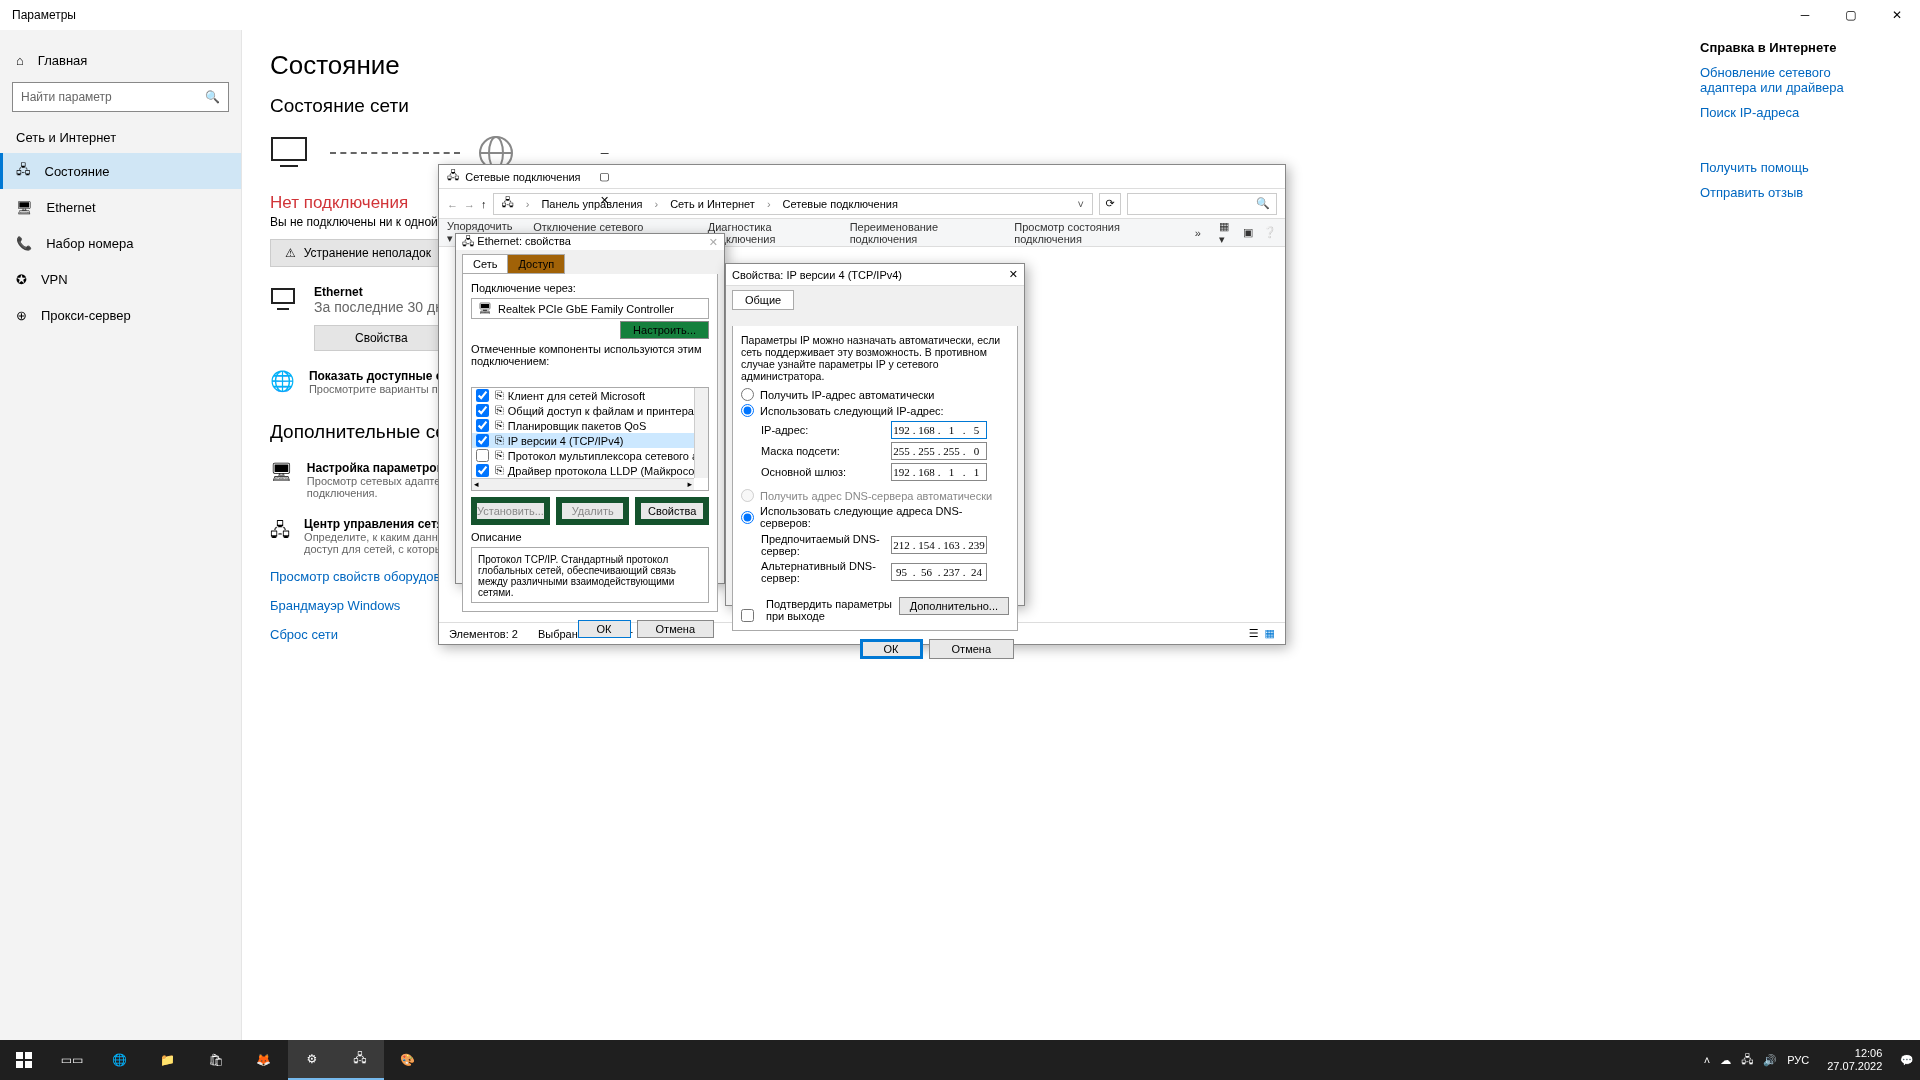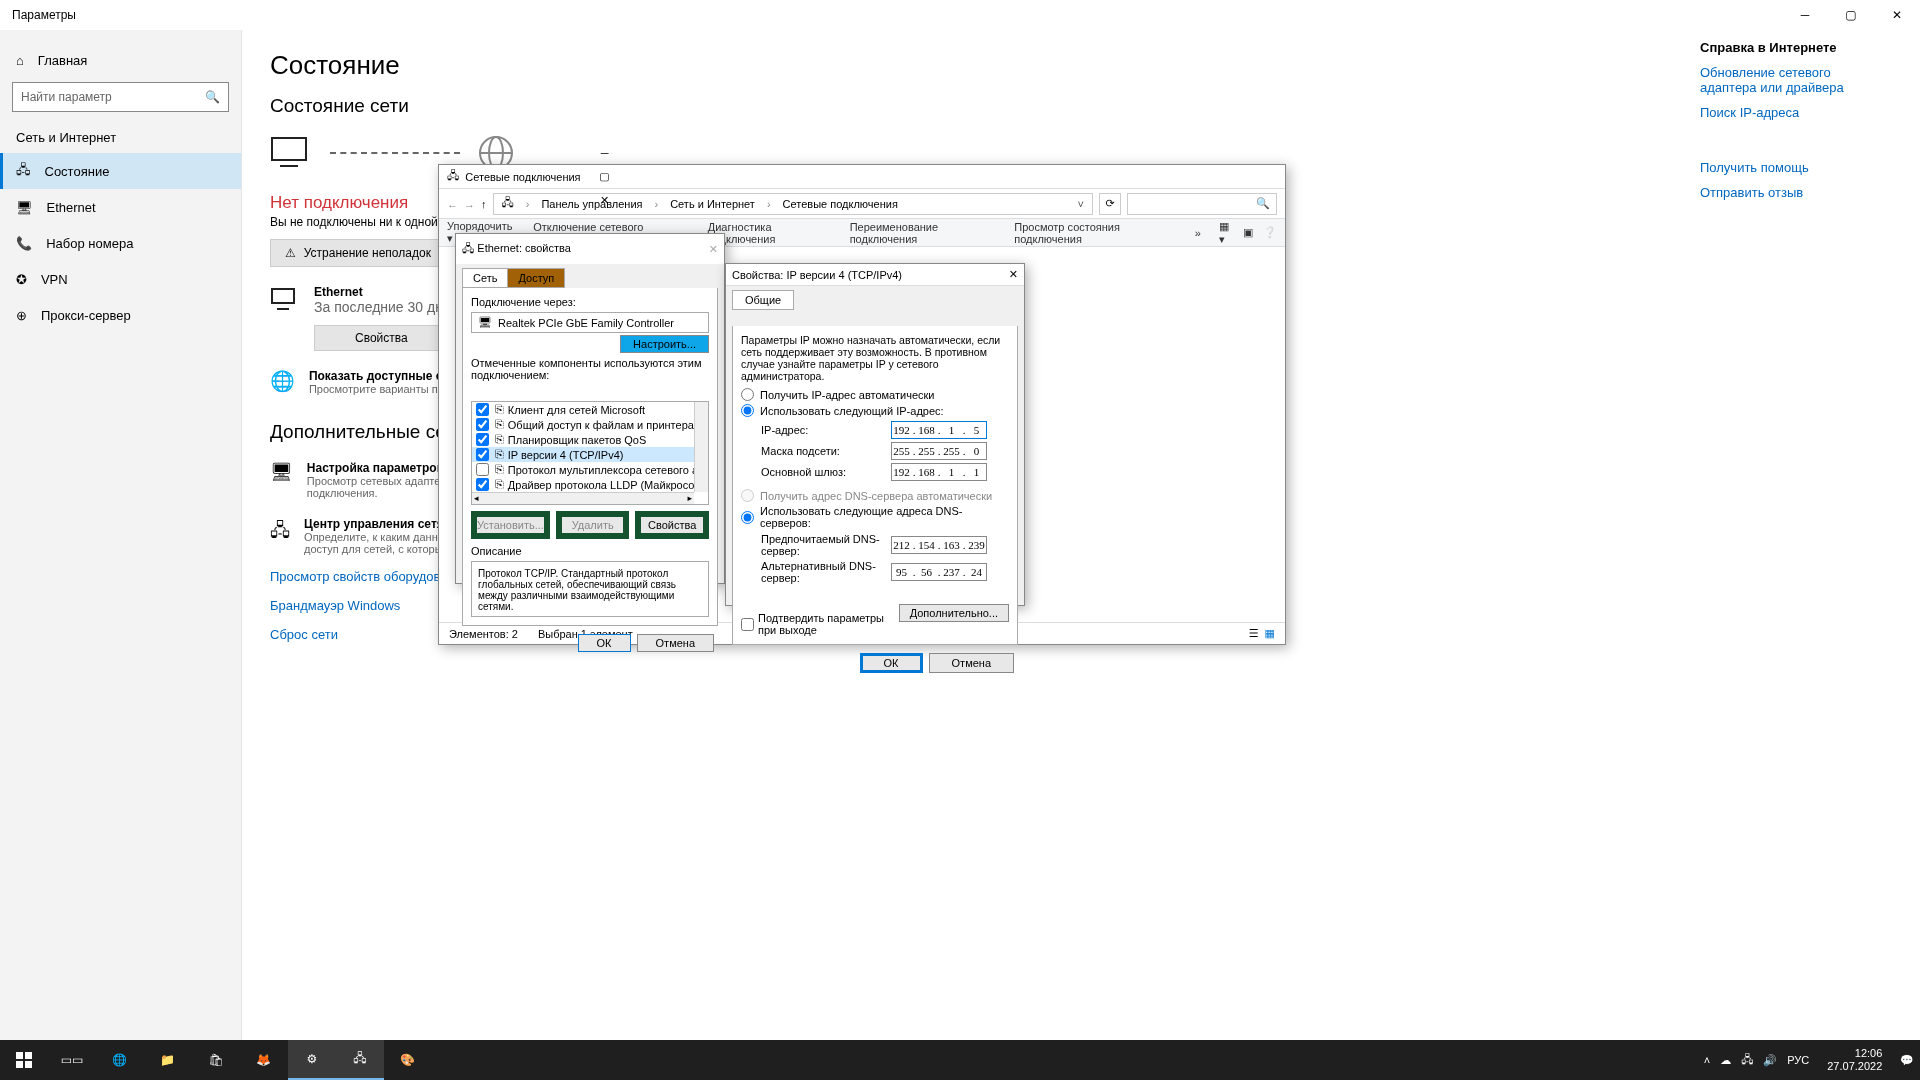--- a/index.html
+++ b/index.html
@@ -41,27 +41,27 @@
 .bcrumb .sep{color:#888}
 .refresh{width:22px;height:22px;border:1px solid #ccc;display:flex;align-items:center;justify-content:center}
 .searchbox{width:150px;height:22px;border:1px solid #ccc;display:flex;align-items:center;justify-content:flex-end;padding:0 6px}
 .nc-toolbar{height:28px;background:#f5f6f7;border-bottom:1px solid #ddd;display:flex;align-items:center;padding:0 8px;gap:18px;font-size:11px;color:#333}
 .nc-toolbar .r{margin-left:auto;display:flex;gap:10px;align-items:center}
 .nc-status{position:absolute;bottom:0;left:0;right:0;height:22px;border-top:1px solid #ddd;display:flex;align-items:center;padding:0 10px;gap:20px;font-size:11px}
 .nc-status .r{margin-left:auto;display:flex;gap:6px}
 
 
 .eth-win{left:455px;top:233px;width:270px;height:351px;background:#f0f0f0;border:1px solid #888}
-.eth-title{height:30px;background:#fff;display:flex;align-items:center;padding:0 6px;font-size:11px;justify-content:space-between}
+.eth-title{height:16px;background:#fff;display:flex;align-items:center;padding:0 6px;font-size:11px;justify-content:space-between}
 .eth-tabs{display:flex;padding:4px 6px 0;font-size:11px}
 .eth-tabs div{padding:3px 10px;border:1px solid #aaa;background:#fff;margin-right:-1px}
 .eth-tabs .inactive{background:#a16207;border-bottom:1px solid #aaa}
 .eth-body{background:#fff;margin:0 6px;border:1px solid #aaa;border-top:none;padding:8px 8px;font-size:11px}
 .adapter{border:1px solid #aaa;padding:3px 6px;display:flex;align-items:center;gap:6px;margin:4px 0 2px}
-.configbtn{float:right;border:1px solid #888;background:#0ea5e9;padding:2px 12px;font-size:11px}
+.configbtn{float:right;border:1px solid #888;background:#15803d;padding:2px 12px;font-size:11px}
 .complist{border:1px solid #aaa;height:104px;margin-top:20px;position:relative;overflow:hidden;font-size:11px}
 .complist .row{display:flex;align-items:center;gap:4px;padding:1px 4px;white-space:nowrap}
 .complist .row.sel{background:#cce8ff}
 .complist .sb{position:absolute;right:0;top:0;bottom:12px;width:14px;background:#f0f0f0;border-left:1px solid #ccc}
 .complist .sbh{position:absolute;right:14px;bottom:0;left:0;height:12px;background:#f0f0f0;border-top:1px solid #ccc;display:flex;justify-content:space-between;padding:0 2px;font-size:9px}
 .btnrow{display:flex;gap:6px;margin-top:6px}
 .btnrow button{flex:1;font-size:11px;padding:2px 0;border:6px solid #14532d;background:#e8e8e8}
 .btnrow button:disabled{color:#888}
 .desc{border:1px solid #aaa;margin-top:4px;padding:6px;font-size:10px;height:56px}
 .okrow{display:flex;justify-content:flex-end;gap:6px;padding:8px 10px}
@@ -78,21 +78,21 @@
 .radio{display:flex;align-items:center;gap:6px;margin:3px 0}
 .radio input{margin:0}
 .radio.disabled{color:#888}
 .ipgrid{margin:4px 0 8px 12px}
 .iprow{display:flex;align-items:center;margin:3px 8px}
 .iprow label{width:130px}
 .ipfield{border:1px solid #888;width:96px;height:18px;display:flex;align-items:center;font-family:Tahoma;font-size:11px;padding:0;background:#fff}
 .ipfield span{flex:1;text-align:center}
 .ipfield .dot{flex:0 0 auto;width:6px;text-align:center}
 .ipfield.focus{border:1px solid #0078d4}
-.chk{display:flex;align-items:center;gap:2px;margin-top:20px}
+.chk{display:flex;align-items:flex-end;gap:10px;margin-top:6px}
 .advbtn{float:right;border:1px solid #888;background:#e8e8e8;padding:2px 10px;font-size:11px;margin-top:-2px}
 .ip-okrow{display:flex;justify-content:flex-end;gap:6px;padding:8px 10px}
 .ip-okrow button{padding:2px 22px;font-size:11px;border:1px solid #888;background:#e8e8e8}
 .ip-okrow button.def{border:2px solid #0078d4;box-shadow:0 0 0 1px #0078d4 inset}
 
 
 .taskbar{position:absolute;bottom:0;left:0;right:0;height:40px;background:#1f1f1f;display:flex;align-items:center}
 .tbicon{width:48px;height:40px;display:flex;align-items:center;justify-content:center;color:#fff}
 .tbicon.active{background:#3a3a3a;border-bottom:2px solid #76b9ed}
 .tray{margin-left:auto;display:flex;align-items:center;color:#fff;font-size:11px;padding-right:6px;gap:10px}

